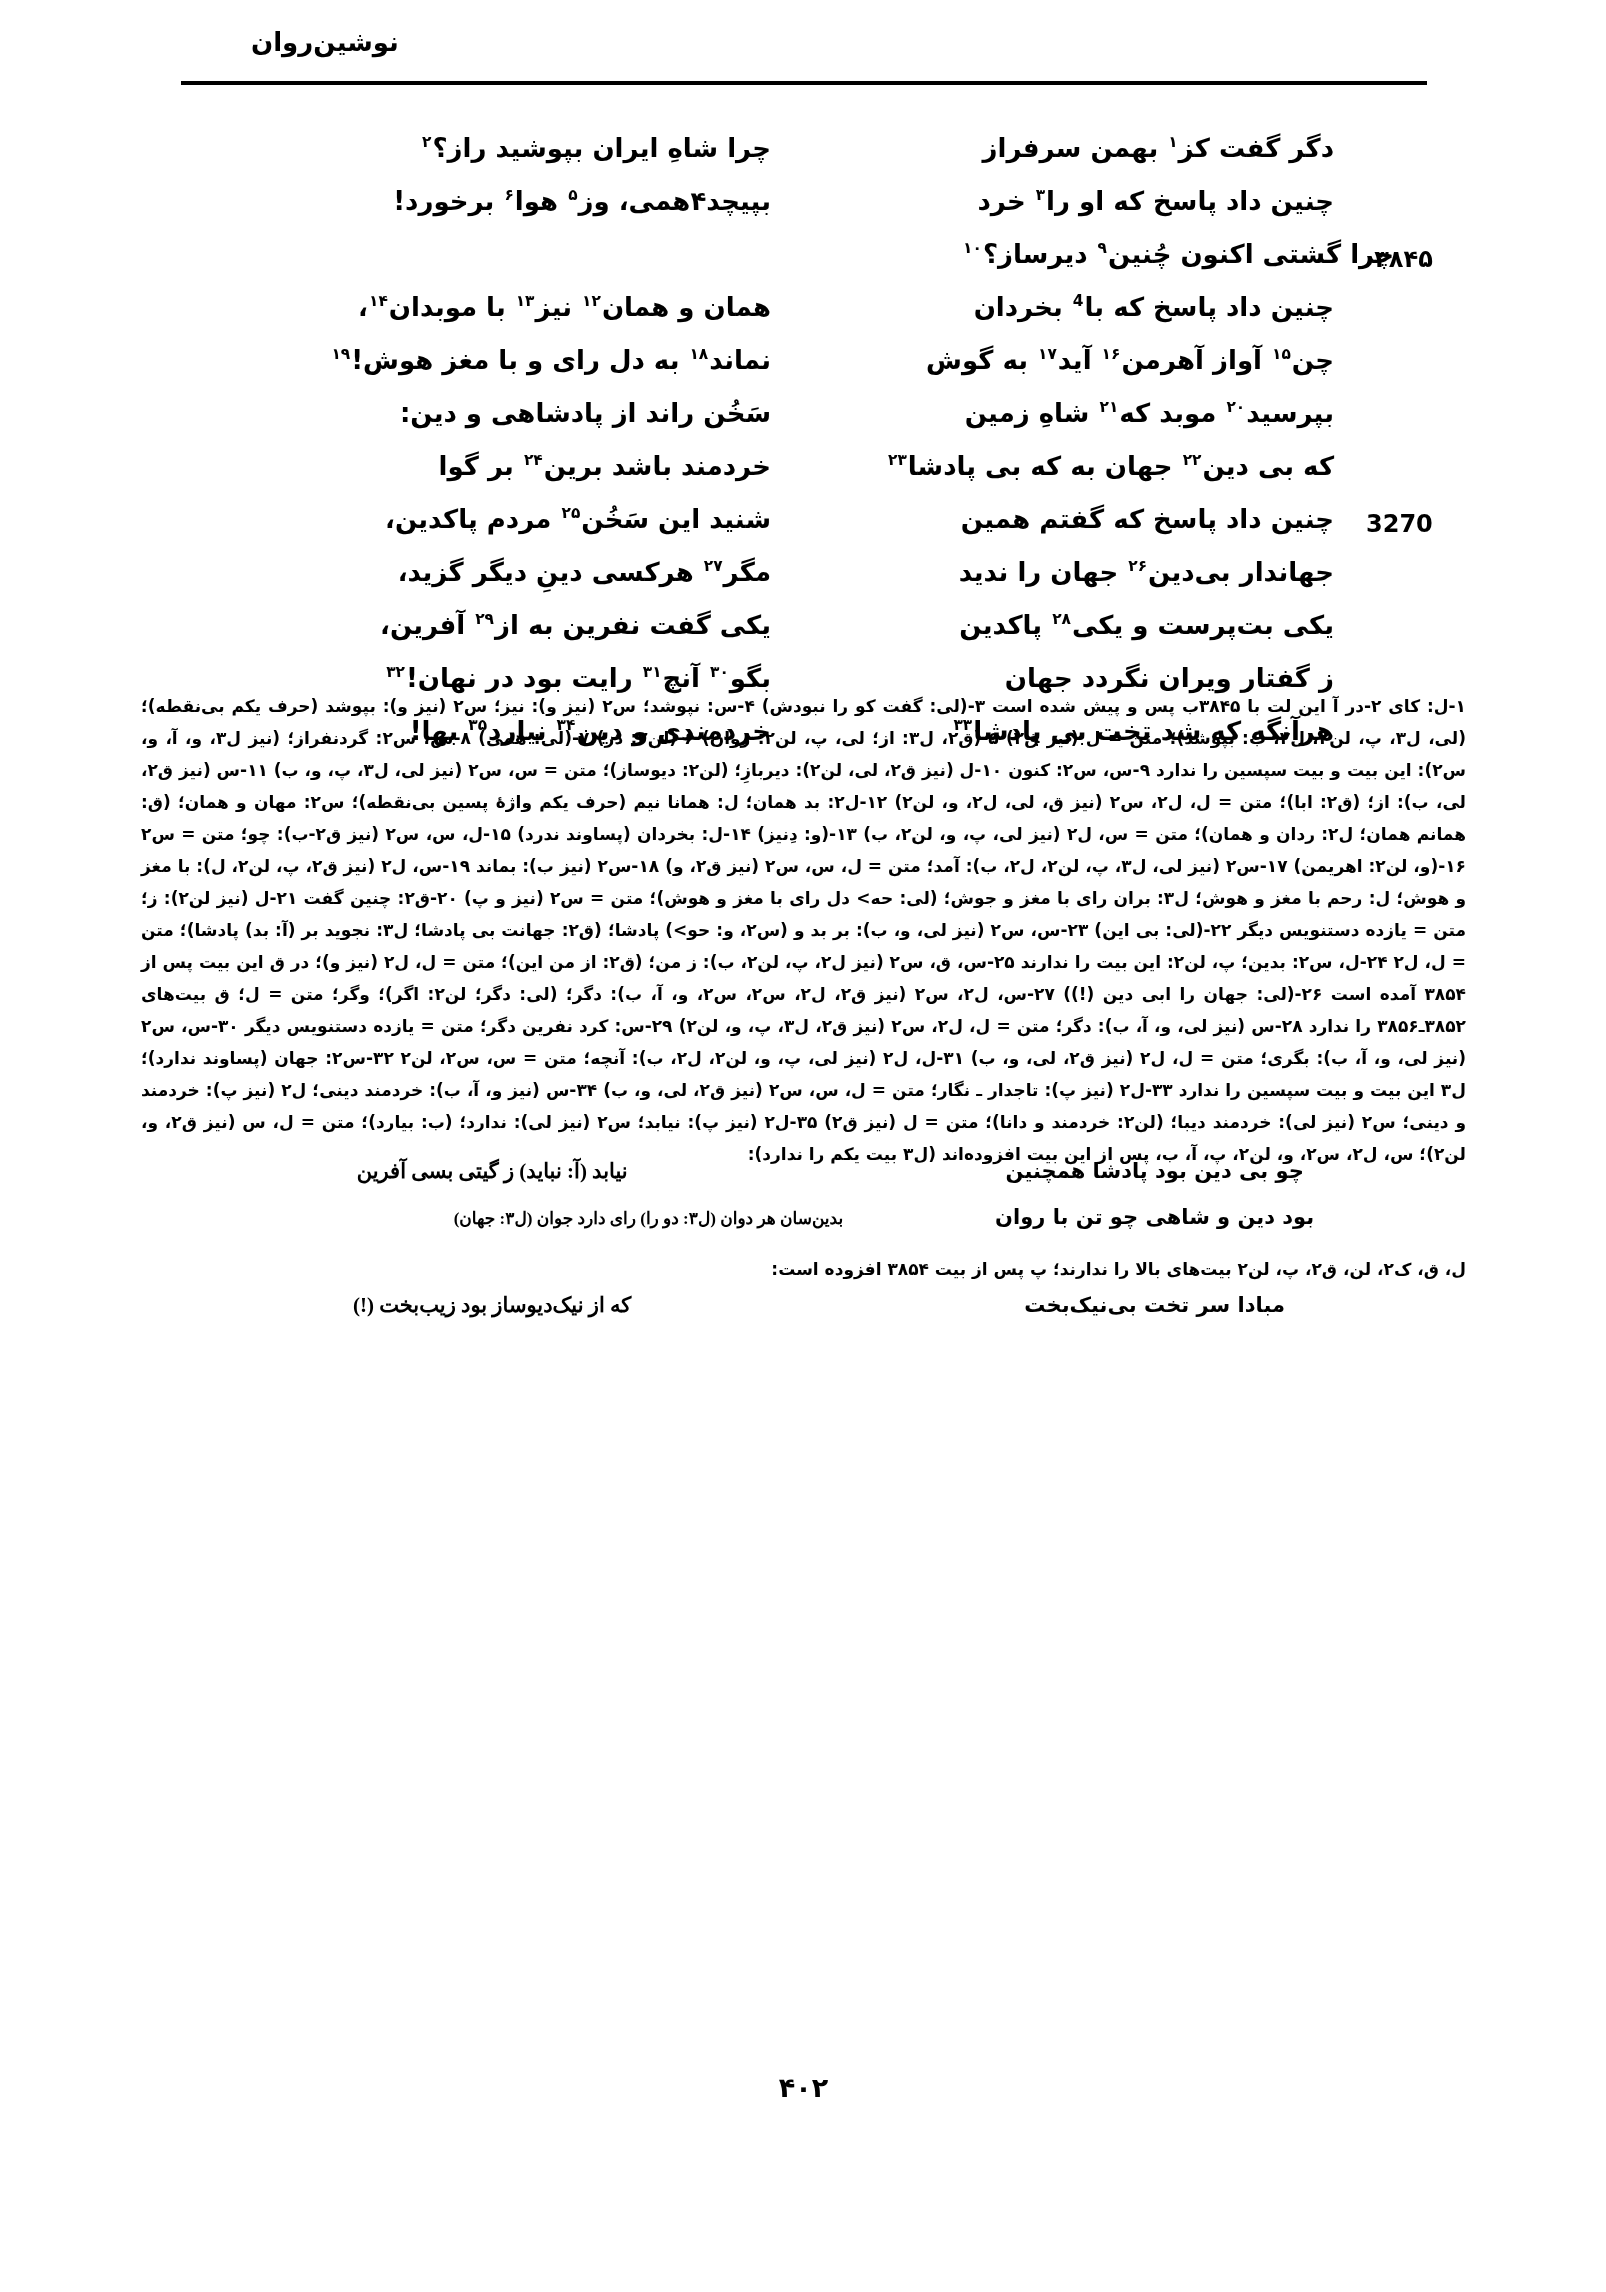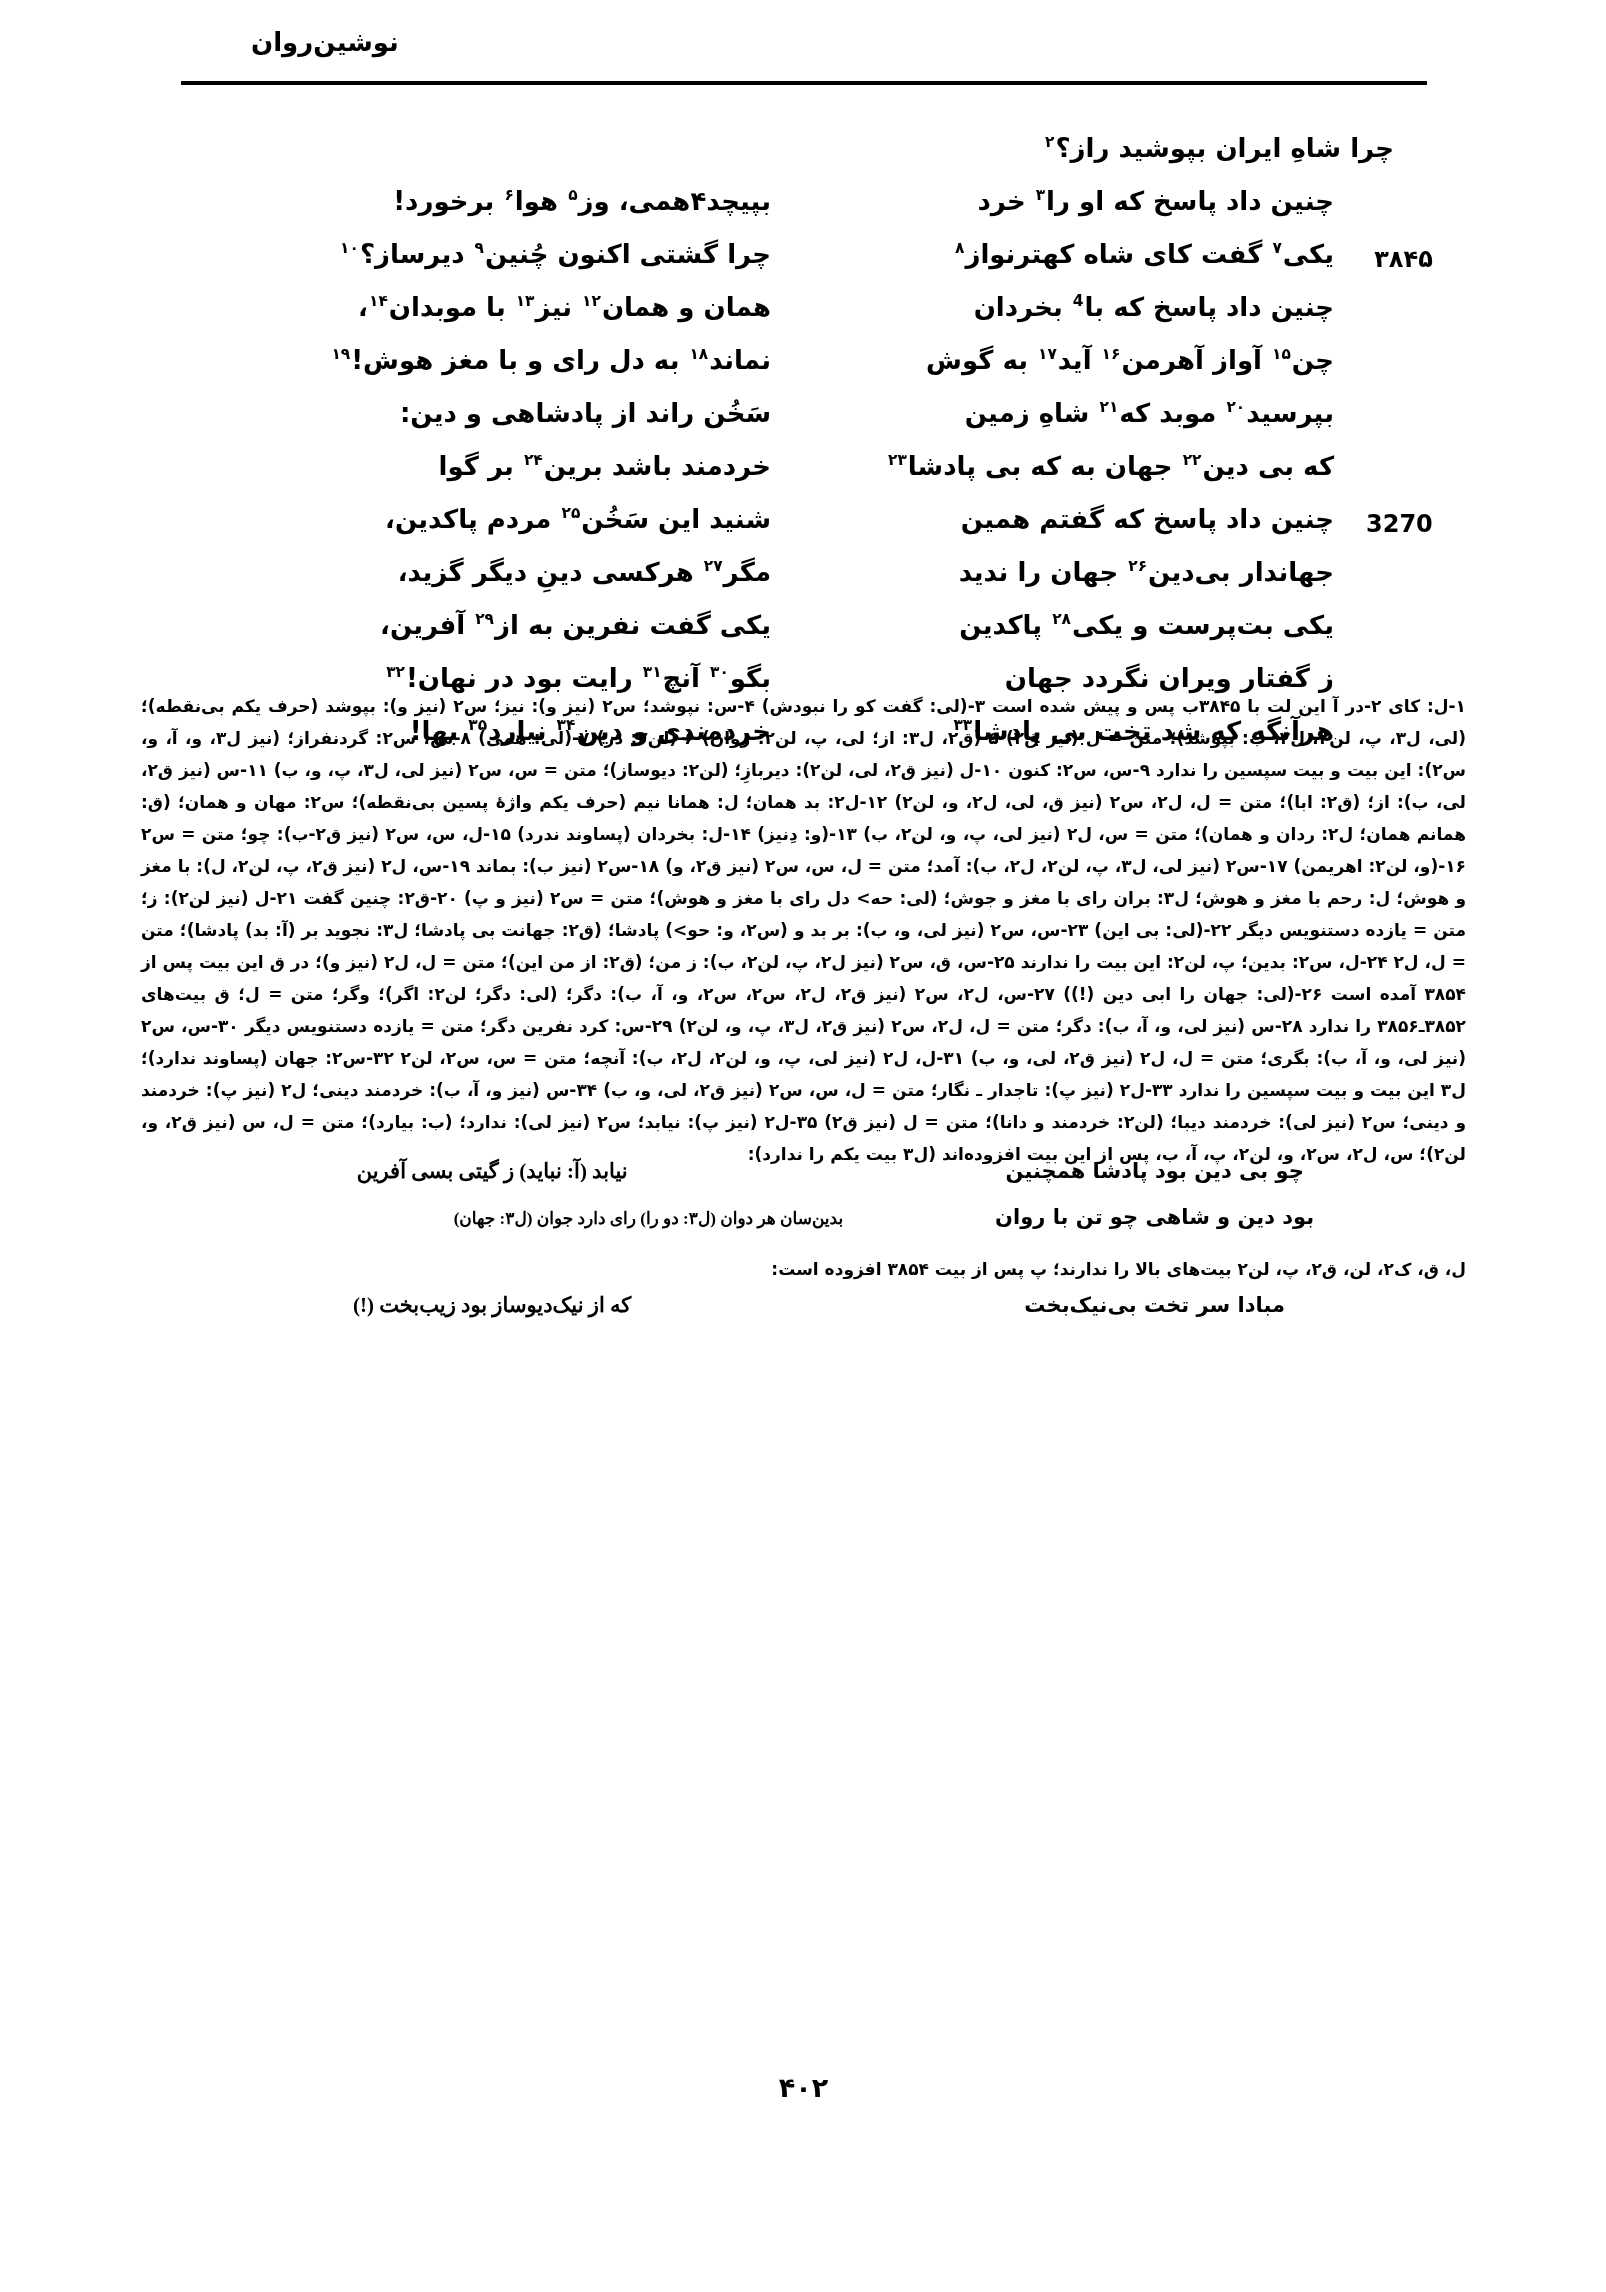--- a/index.html
+++ b/index.html
@@ -165,30 +165,30 @@
 <div class="page">
 
   <div class="runhead">
     <span class="title">نوشین‌روان</span>
   </div>
   <div class="rule"></div>
 
   <div class="verse-block" id="verse-block">
       <div class="couplet">
         <div class="vnum"></div>
+        <div class="hemi a">دگر گفت کز<sup class="fn">۱</sup> بهمن سرفراز</div>
         <div class="hemi b">چرا شاهِ ایران بپوشید راز؟<sup class="fn">۲</sup></div>
       </div>
       <div class="couplet">
         <div class="vnum"></div>
         <div class="hemi a">چنین داد پاسخ که او را<sup class="fn">۳</sup> خرد</div>
         <div class="hemi b">بپیچد۴همی، وز<sup class="fn">۵</sup> هوا<sup class="fn">۶</sup> برخورد!</div>
       </div>
       <div class="couplet">
         <div class="vnum">۳۸۴۵</div>
-        <div class="hemi a">یکی<sup class="fn">۷</sup> گفت کای شاه کهترنواز<sup class="fn">۸</sup></div>
         <div class="hemi b">چرا گشتی اکنون چُنین<sup class="fn">۹</sup> دیرساز؟<sup class="fn">۱۰</sup></div>
       </div>
       <div class="couplet">
         <div class="vnum"></div>
         <div class="hemi a">چنین داد پاسخ که با<sup class="fn">4</sup> بخردان</div>
         <div class="hemi b">همان و همان<sup class="fn">۱۲</sup> نیز<sup class="fn">۱۳</sup> با موبدان<sup class="fn">۱۴</sup>،</div>
       </div>
       <div class="couplet">
         <div class="vnum"></div>
         <div class="hemi a">چن<sup class="fn">۱۵</sup> آواز آهرمن<sup class="fn">۱۶</sup> آید<sup class="fn">۱۷</sup> به گوش</div>

